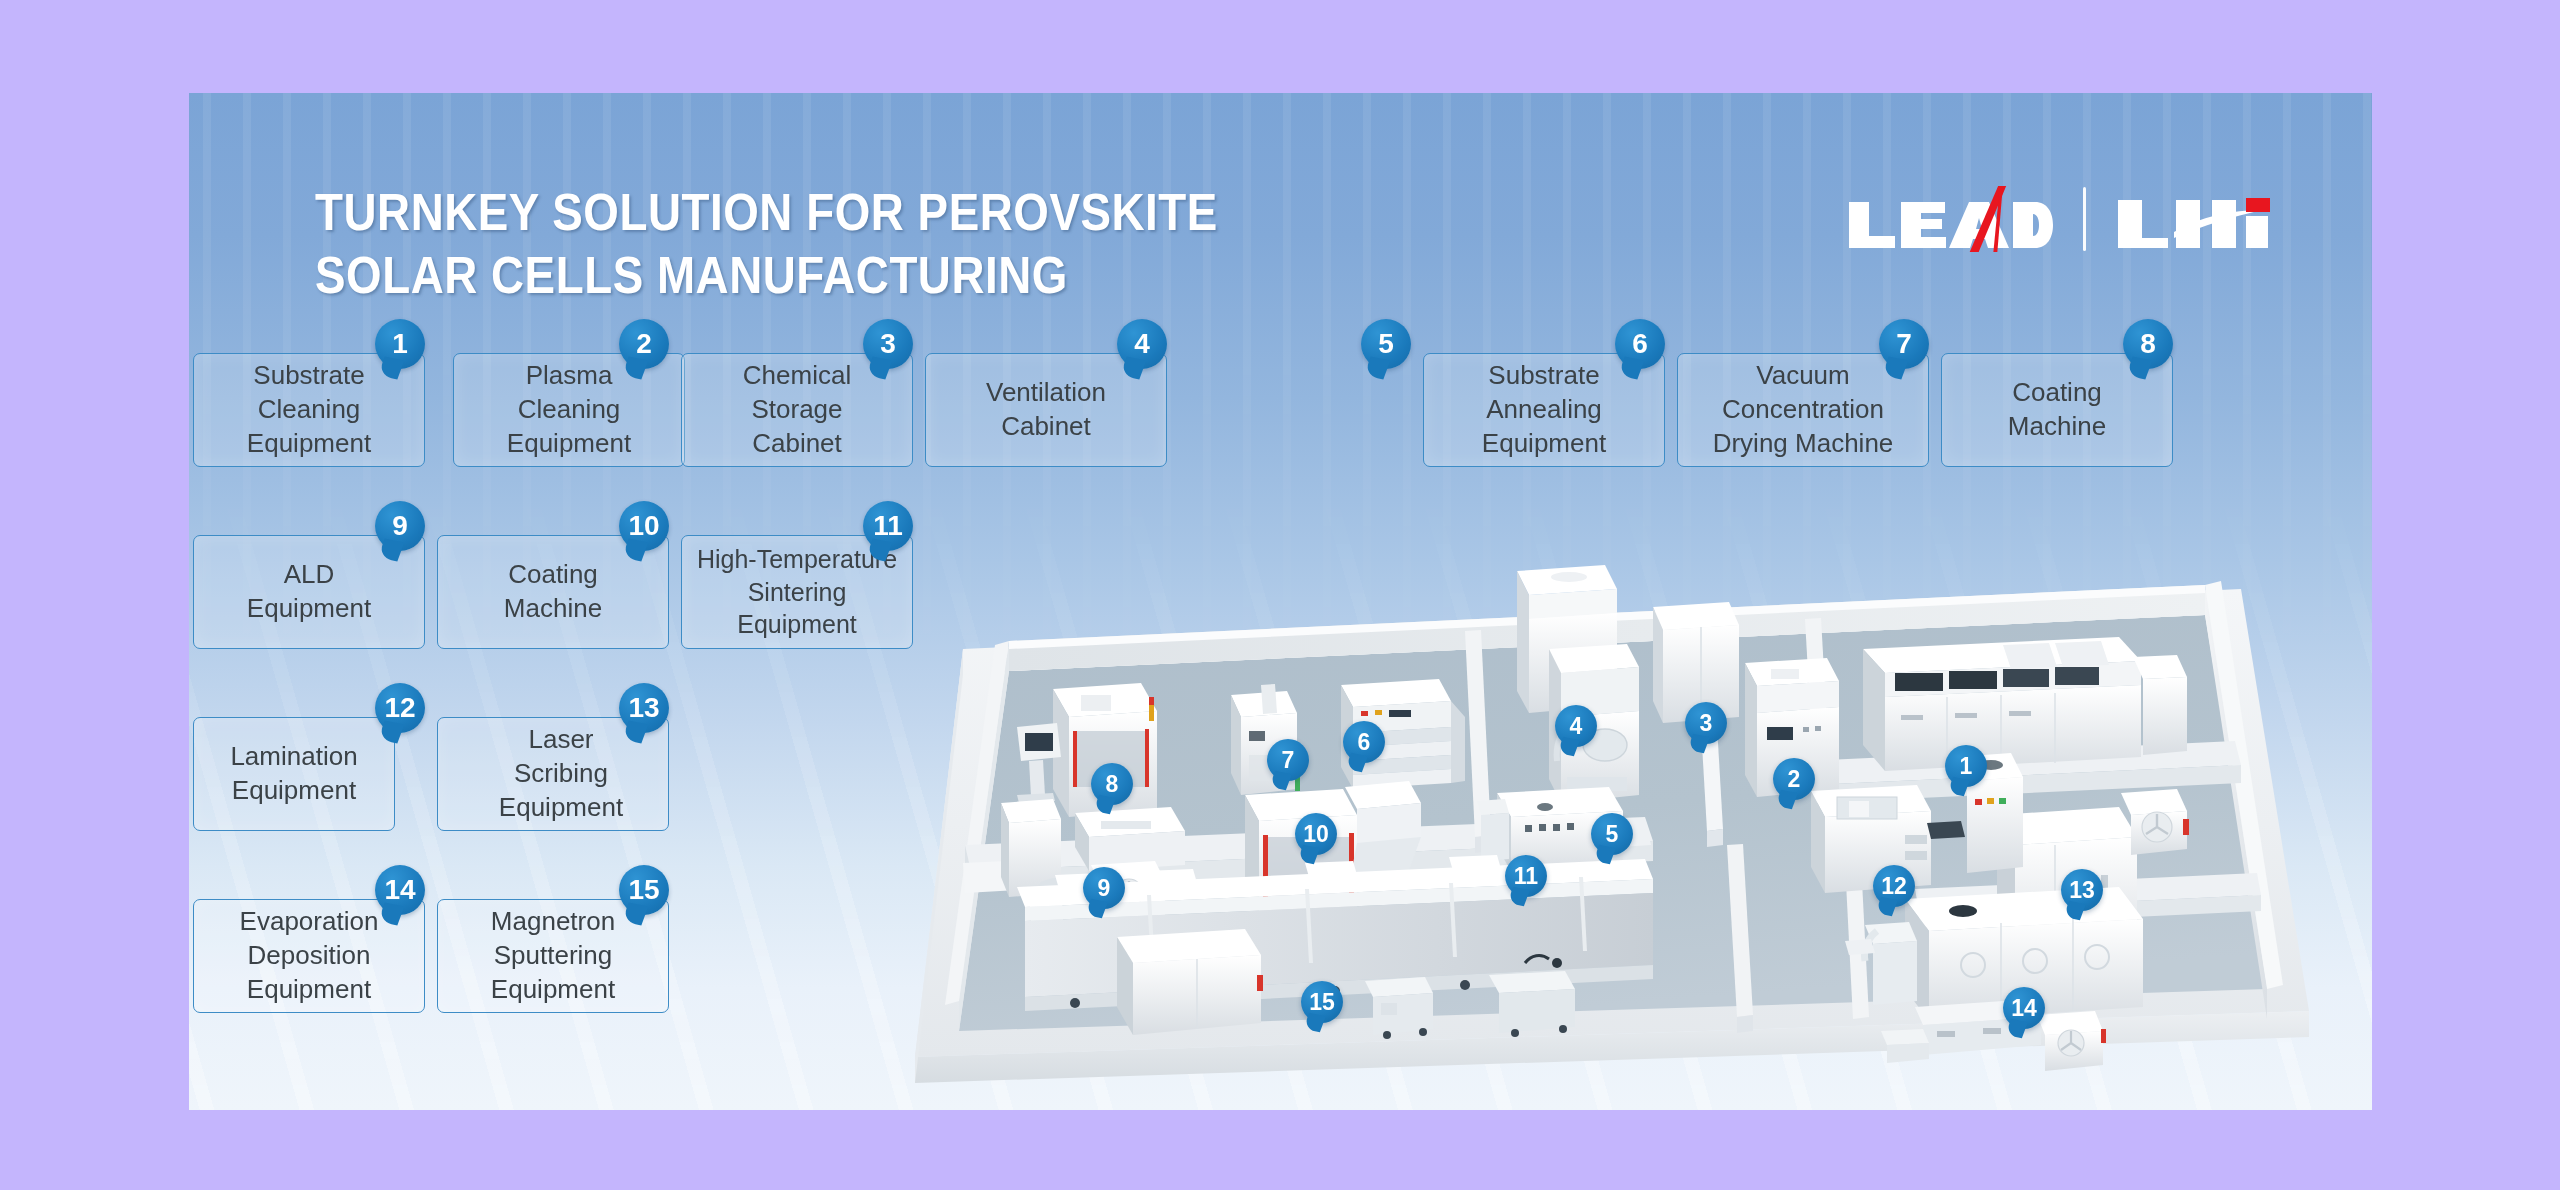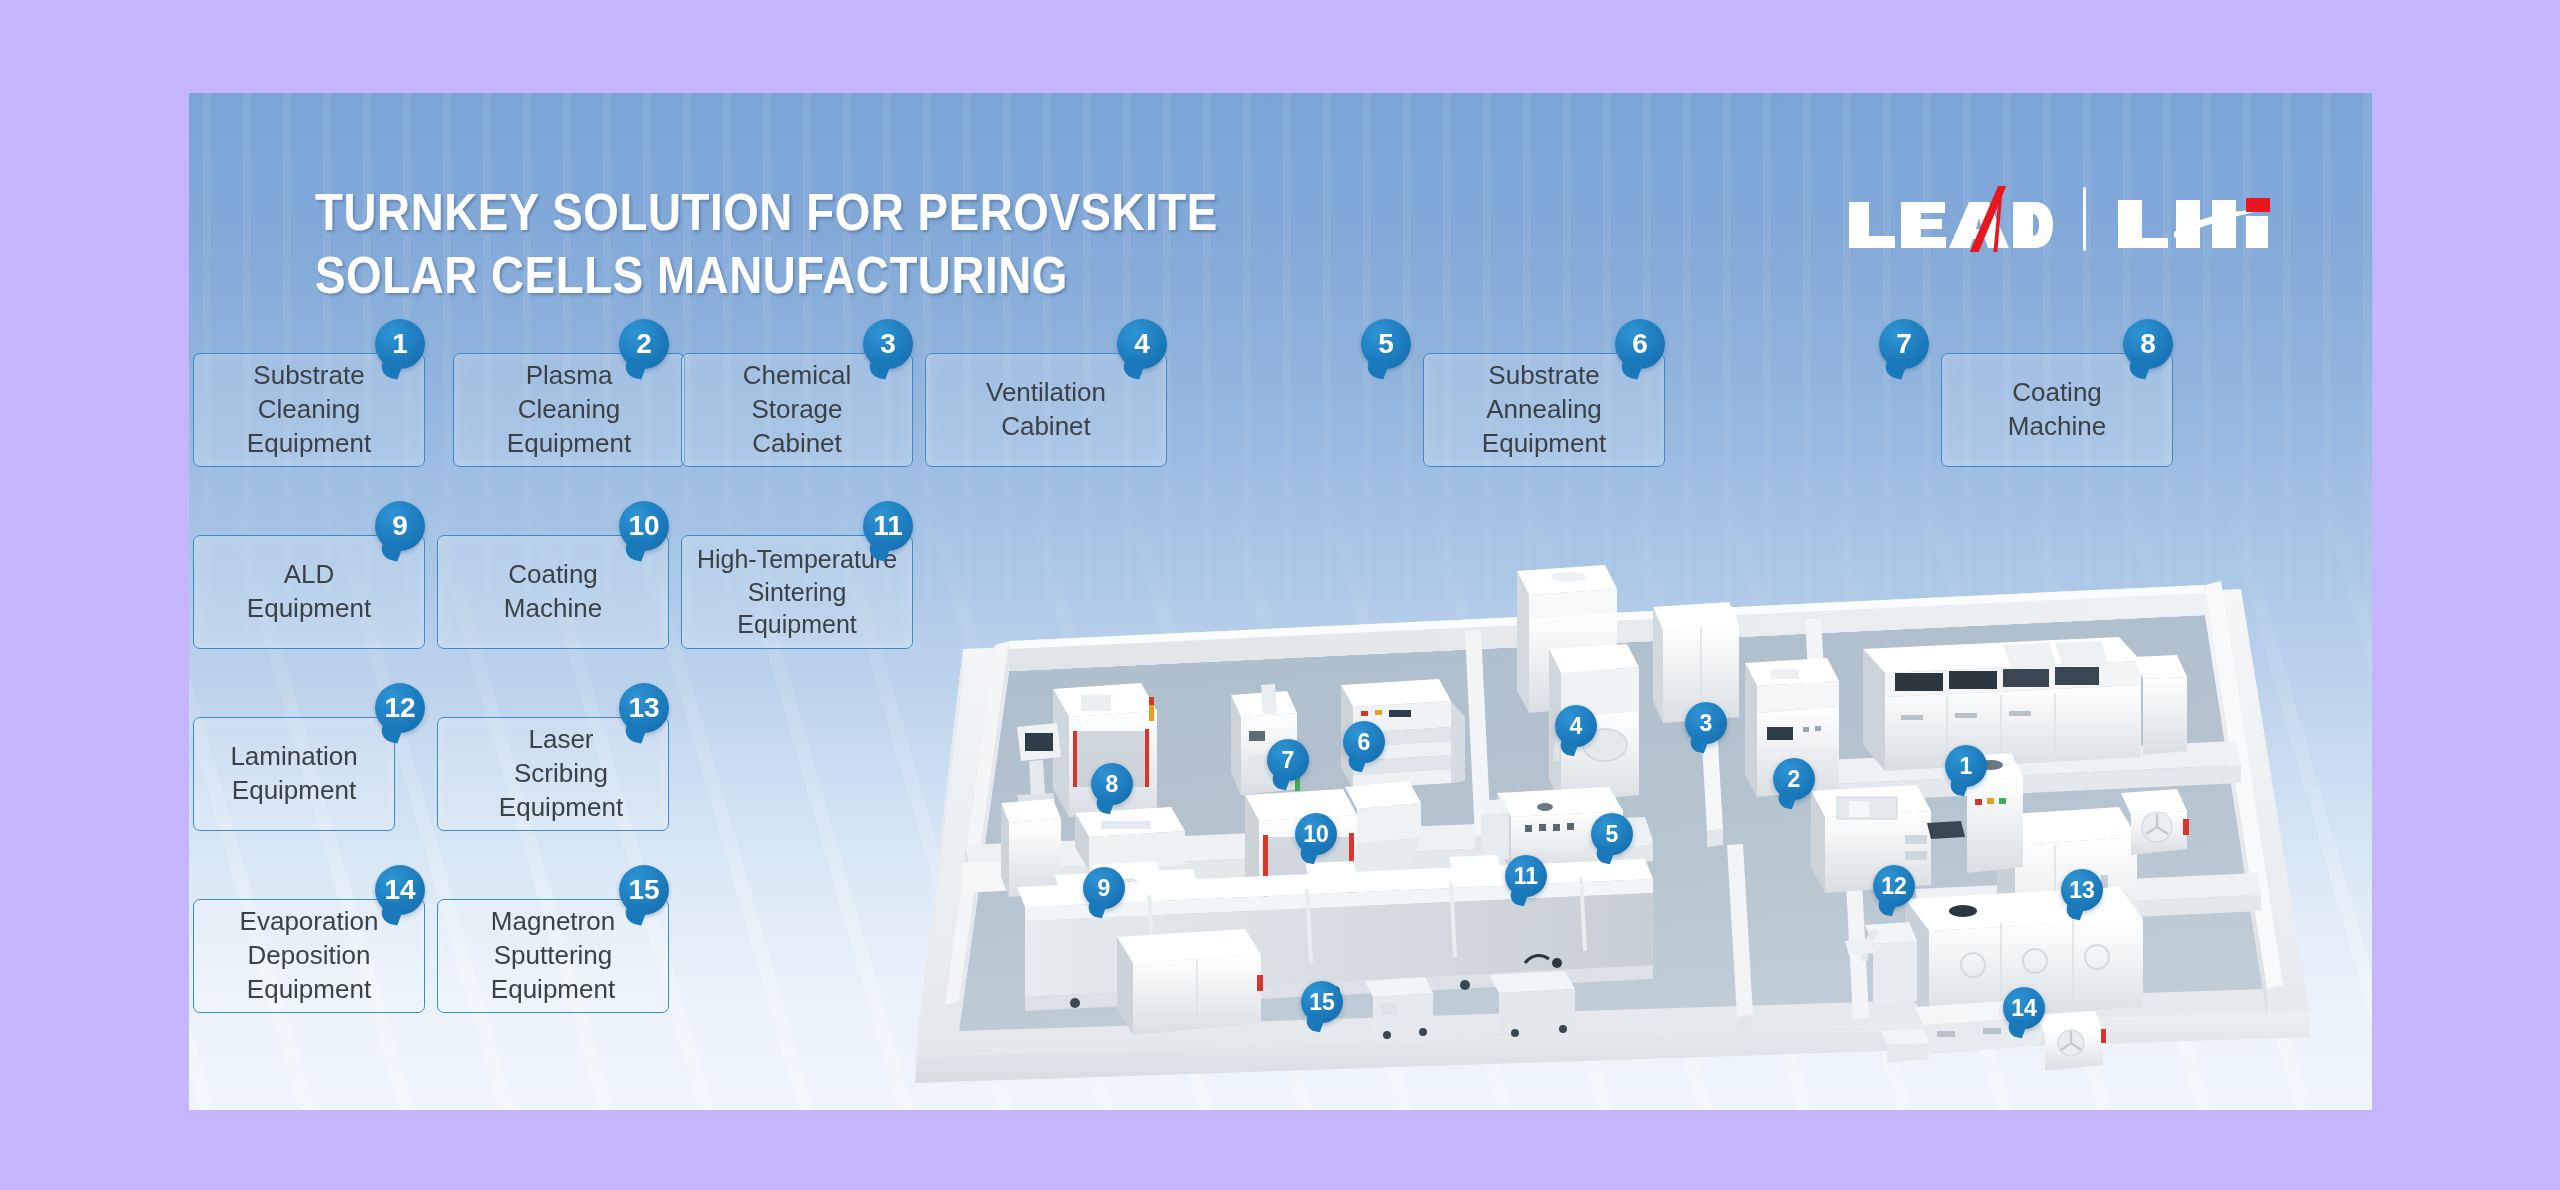--- a/index.html
+++ b/index.html
@@ -200,20 +200,25 @@
 
     <div class="badge" style="left:1172px;top:226px;">5</div>
 
     <div class="lbox" style="left:1234px;top:260px;width:242px;height:114px;">
       <span class="lbox-text">Substrate
 Annealing
 Equipment</span>
     </div>
     <div class="badge" style="left:1426px;top:226px;">6</div>
 
+    <div class="lbox" style="left:1488px;top:260px;width:252px;height:114px;">
+      <span class="lbox-text">Vacuum
+Concentration
+Drying Machine</span>
+    </div>
     <div class="badge" style="left:1690px;top:226px;">7</div>
 
     <div class="lbox" style="left:1752px;top:260px;width:232px;height:114px;">
       <span class="lbox-text">Coating
 Machine</span>
     </div>
     <div class="badge" style="left:1934px;top:226px;">8</div>
 
     <div class="lbox" style="left:4px;top:442px;width:232px;height:114px;">
       <span class="lbox-text">ALD

